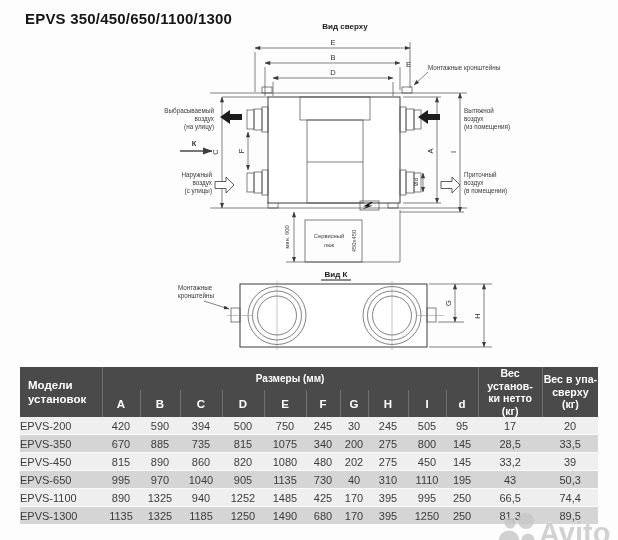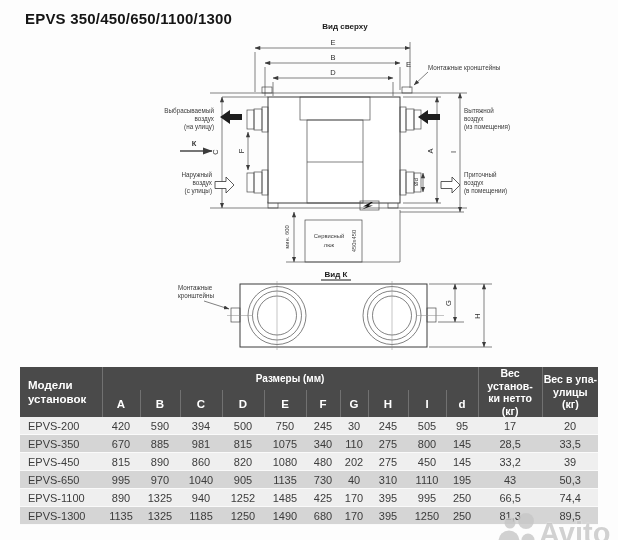--- a/index.html
+++ b/index.html
@@ -30,21 +30,21 @@
     background:#4a4a4a;color:#fff;font-weight:bold;vertical-align:middle;text-align:center;
     border-left:1px solid rgba(255,255,255,.22);padding:0;
   }
   table.spec th.model-h{text-align:left;padding-left:8px;font-size:11.5px;line-height:1.25;border-left:none;margin-left:15px;}
   table.spec th.group-h{height:23px;font-size:10px;}
   table.spec th.dim-h{height:26px;font-size:11.5px;}
   table.spec th.weight{white-space:pre-line;font-size:10.6px;line-height:1.18;}
   table.spec td{
     height:17px;text-align:center;color:#3c3c3c;padding:0;border-bottom:1px solid #fafafa;
   }
-  table.spec td.model{text-align:left;padding-left:8px;}
+  table.spec td.model{text-align:left;}
   table.spec tbody tr:nth-child(odd){background:#efefef;}
   table.spec tbody tr:nth-child(even){background:#d5d5d5;}
   
   .watermark{
     position:absolute;left:497px;top:508px;width:121px;height:50px;z-index:5;
     display:flex;align-items:center;opacity:.8;pointer-events:none;
   }
   .watermark .logo{width:42px;height:46px;flex:0 0 auto;}
   .watermark .wm-text{
     font-size:29px;font-weight:bold;color:#c7c7c7;
@@ -233,21 +233,21 @@
         <col style="width:56px">
     </colgroup>
     <thead>
       <tr>
         <th class="model-h" rowspan="2">Модели установок</th>
         <th class="group-h" colspan="10">Размеры (мм)</th>
         <th class="weight" rowspan="2">Вес установ-
 ки нетто
 (кг)</th>
         <th class="weight" rowspan="2">Вес в упа-
-улицы
+сверху
 (кг)</th>
       </tr>
       <tr id="dim-letter-row">
           <th class="dim-h">A</th>
           <th class="dim-h">B</th>
           <th class="dim-h">C</th>
           <th class="dim-h">D</th>
           <th class="dim-h">E</th>
           <th class="dim-h">F</th>
           <th class="dim-h">G</th>
@@ -269,25 +269,25 @@
           <td>245</td>
           <td>505</td>
           <td>95</td>
           <td>17</td>
           <td>20</td>
         </tr>
         <tr>
           <td class="model">EPVS-350</td>
           <td>670</td>
           <td>885</td>
-          <td>981</td>
+          <td>735</td>
           <td>815</td>
           <td>1075</td>
           <td>340</td>
-          <td>110</td>
+          <td>200</td>
           <td>275</td>
           <td>800</td>
           <td>145</td>
           <td>28,5</td>
           <td>33,5</td>
         </tr>
         <tr>
           <td class="model">EPVS-450</td>
           <td>815</td>
           <td>890</td>

